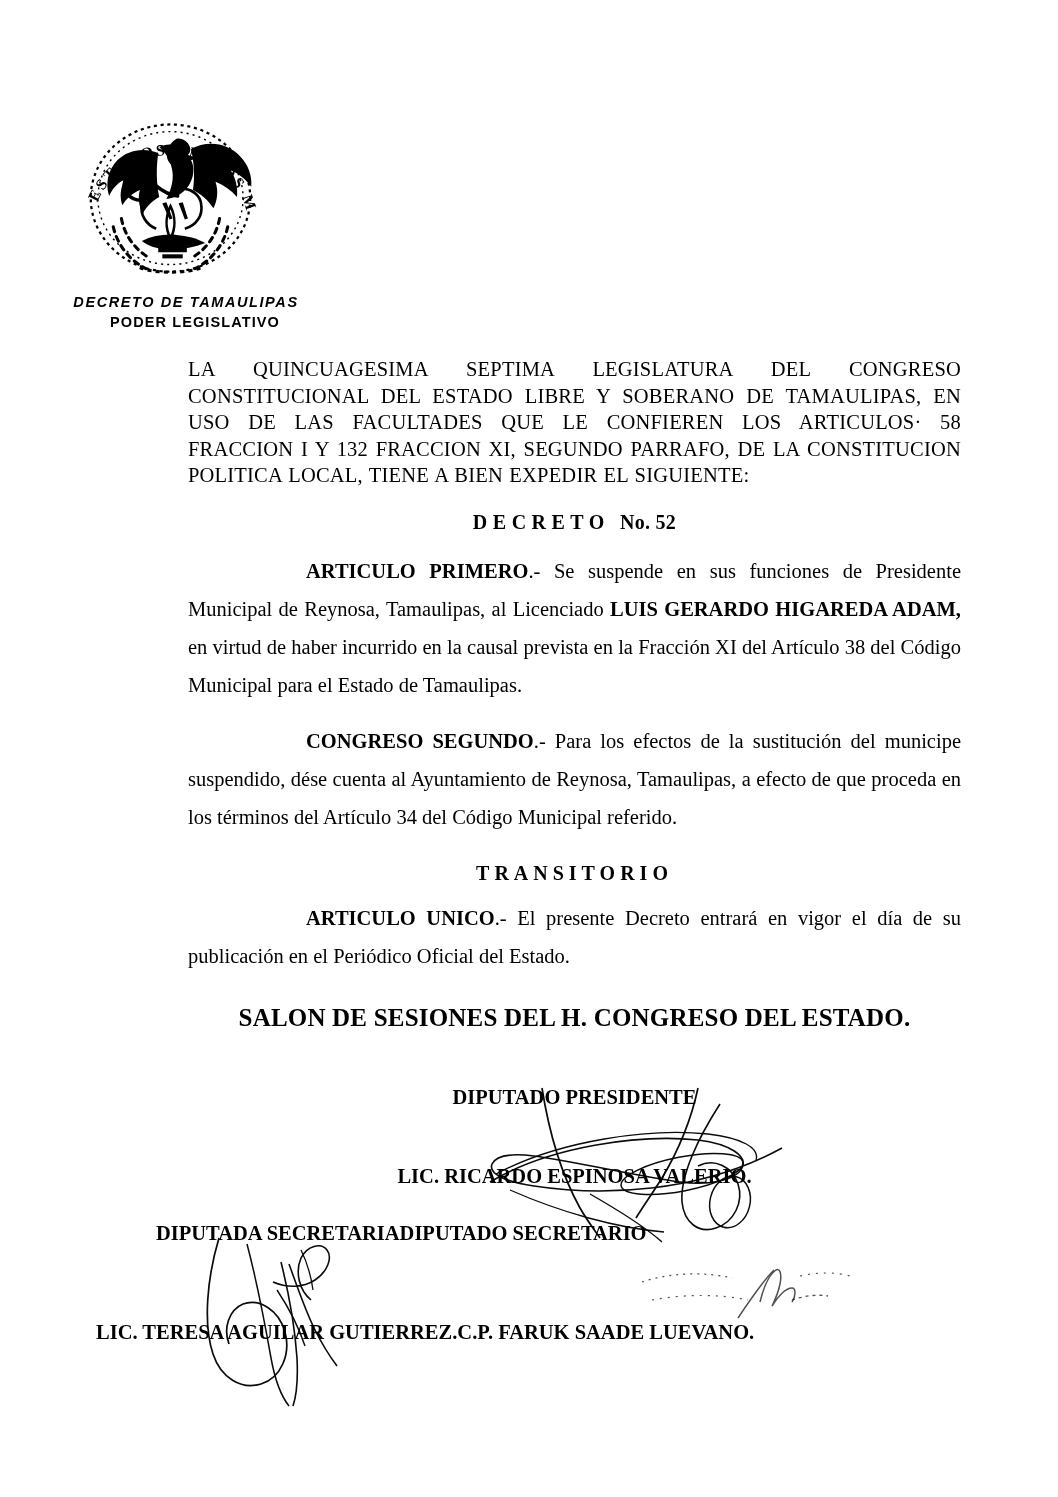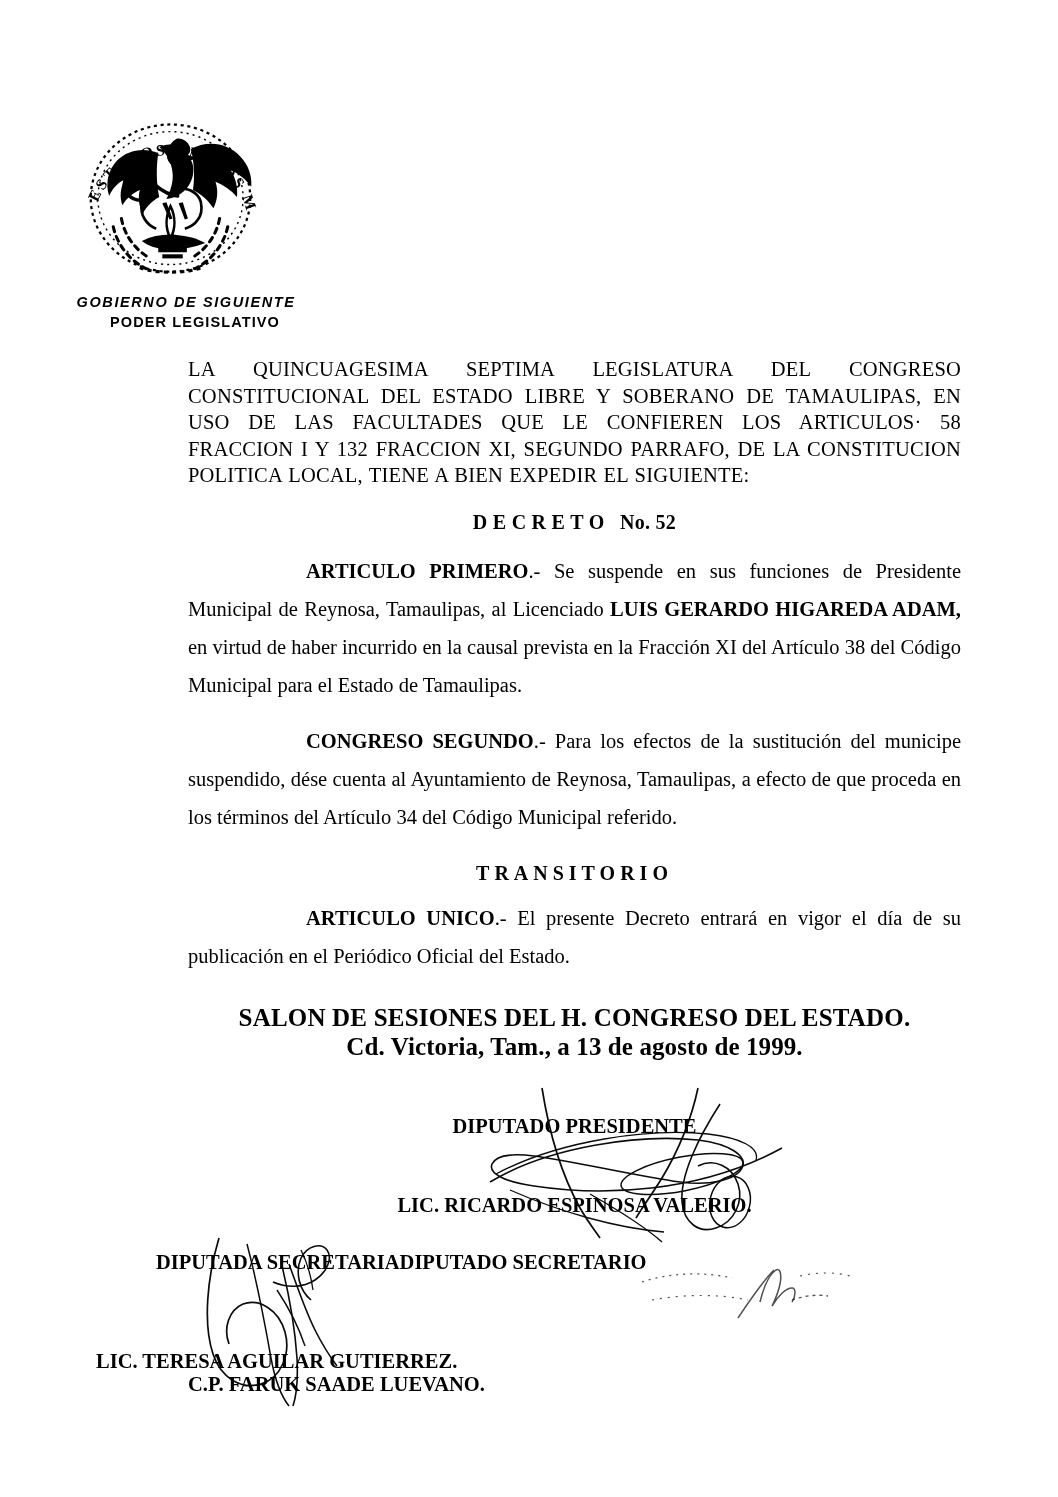--- a/index.html
+++ b/index.html
@@ -146,21 +146,20 @@
   .sec-roles .right { margin-right: -4px; }
 
   .sec-names {
     display: flex;
     justify-content: flex-start;
     margin-top: 76px;
     font-weight: 700;
     font-size: 20.5px;
     position: relative;
     z-index: 2;
-    flex-direction: column;
   }
   .sec-names .left  { margin-left: -92px; }
   .sec-names .right { margin-right: -20px; }
 
   
   .sig {
     position: absolute;
     z-index: 1;
     pointer-events: none;
   }
@@ -231,21 +230,21 @@
           <path d="M44 120 c4 18 16 33 32 41"></path>
           <path d="M156 120 c-4 18 -16 33 -32 41"></path>
           <path d="M52 112 c3 17 14 31 28 39"></path>
           <path d="M148 112 c-3 17 -14 31 -28 39"></path>
         </g>
 
         <path d="M70 160 c12 6 48 6 60 0" stroke="#000" stroke-width="3" fill="none" stroke-dasharray="4 4"></path>
       </svg>
     </div>
 
-    <div class="lh-line1">GOBIERNO DE SIGUIENTE</div>
+    <div class="lh-line1">DECRETO DE TAMAULIPAS</div>
     <div class="lh-line2">PODER LEGISLATIVO</div>
   </div>
 
   <div class="body-col">
 
     <div class="preamble">LA QUINCUAGESIMA SEPTIMA LEGISLATURA DEL CONGRESO CONSTITUCIONAL DEL ESTADO LIBRE Y SOBERANO DE TAMAULIPAS, EN USO DE LAS FACULTADES QUE LE CONFIEREN LOS ARTICULOS· 58 FRACCION I Y 132 FRACCION XI, SEGUNDO PARRAFO, DE LA CONSTITUCION POLITICA LOCAL, TIENE A BIEN EXPEDIR EL SIGUIENTE:</div>
 
     <div class="decree-title">
       <span class="spaced">DECRETO</span><span class="num">No. 52</span>
     </div>
@@ -259,21 +258,20 @@
     </p>
 
     <div class="transitorio">TRANSITORIO</div>
 
     <p class="art">
       <b>ARTICULO UNICO</b><span>.- </span><span>El presente Decreto entrará en vigor el día de su publicación en el Periódico Oficial del Estado.</span>
     </p>
 
     <div class="closing">
       <div class="salon">SALON DE SESIONES DEL H. CONGRESO DEL ESTADO.</div>
-      <div class="fecha">Cd. Victoria, Tam., a 13 de agosto de 1999.</div>
     </div>
 
     <div class="role-pres">DIPUTADO PRESIDENTE</div>
 
     <div class="name-pres">LIC. RICARDO ESPINOSA VALERIO.</div>
 
     <div class="sec-roles">
       <div class="left">DIPUTADA SECRETARIA</div>
       <div class="right">DIPUTADO SECRETARIO</div>
     </div>

